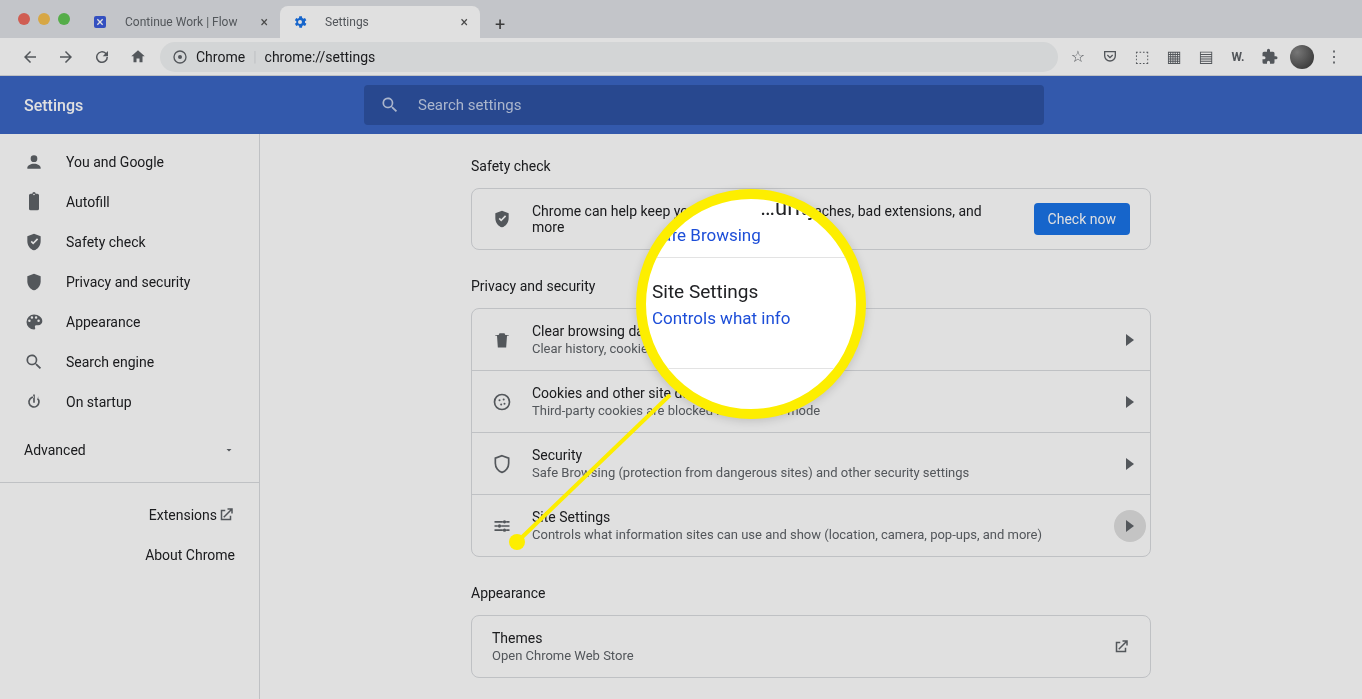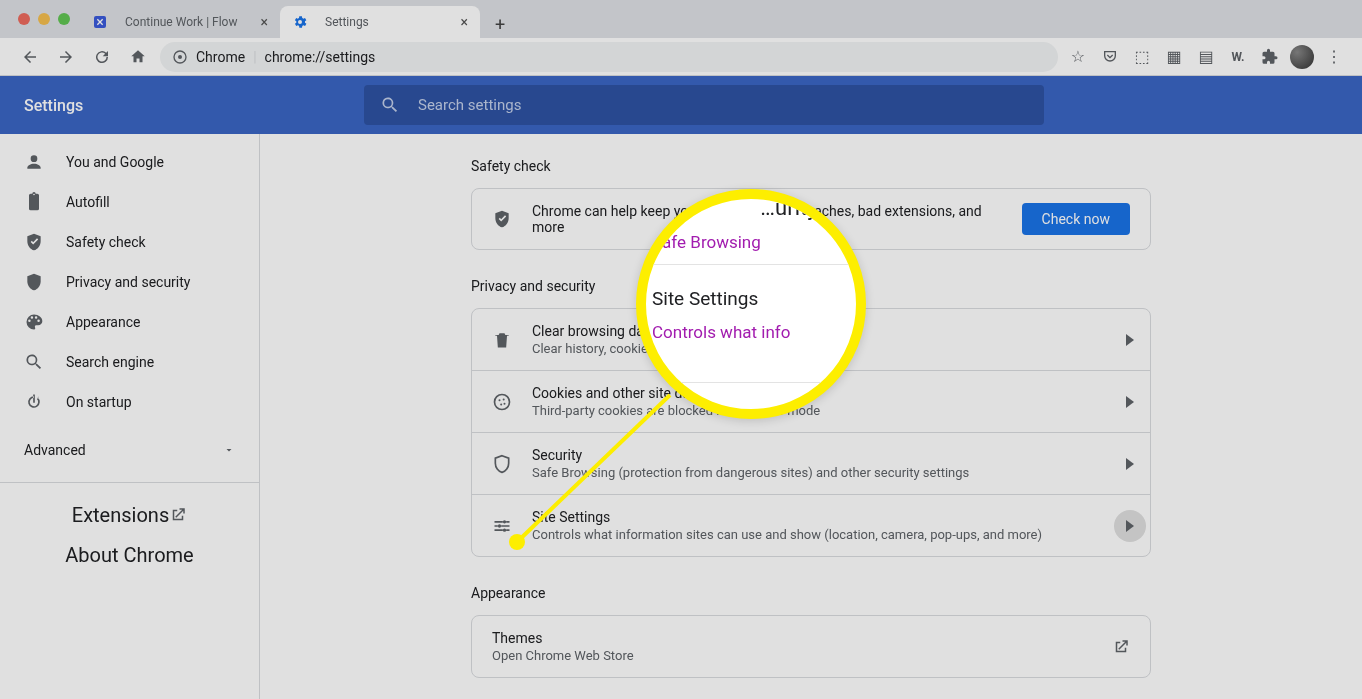--- a/index.html
+++ b/index.html
@@ -47,31 +47,31 @@
   .search input{flex:1;background:transparent;border:none;outline:none;color:#fff;font-size:15px}
   .search input::placeholder{color:#c3cfe9}
   .search svg{width:20px;height:20px;fill:#c3cfe9}
 
   .body{display:flex;height:calc(100% - 58px)}
   .sidebar{width:260px;border-right:1px solid var(--border);padding-top:8px;display:flex;flex-direction:column}
   .side-item{display:flex;align-items:center;gap:22px;height:40px;padding:0 24px;font-size:14px;color:var(--text);cursor:pointer;border-radius:0 20px 20px 0}
   .side-item svg,.side-item .mi{width:20px;height:20px;fill:#5f6368;color:#5f6368}
   .side-adv{display:flex;align-items:center;justify-content:space-between;height:40px;padding:0 24px;font-size:14px;color:var(--text);margin-top:8px;cursor:pointer}
   .side-sep{height:1px;background:var(--border);margin:12px 0}
-  .side-link{display:flex;align-items:center;justify-content:center;height:40px;padding:0 24px;font-size:20px;color:var(--text);cursor:pointer}
+  .side-link{display:flex;align-items:center;justify-content:flex-end;height:40px;padding:0 24px;font-size:14px;color:var(--text);cursor:pointer}
   .side-link svg{width:18px;height:18px;fill:#5f6368}
 
   .content{flex:1;overflow-y:auto;padding:18px 40px 0 40px}
   .content-inner{width:680px;margin:0 auto}
   .sect-h{font-size:14px;color:var(--text);margin:6px 0 14px 0}
   .card{border:1px solid var(--border);border-radius:8px;background:#fff}
   .safety{display:flex;align-items:center;padding:14px 20px;gap:20px}
   .safety svg{width:20px;height:20px;fill:#5f6368}
   .safety .txt{flex:1;font-size:14px;color:var(--text)}
-  .btn{background:var(--blue);color:#fff;border:none;border-radius:4px;font-size:14px;padding:8px 20px;cursor:pointer}
+  .btn{background:var(--blue);color:#fff;border:none;border-radius:4px;font-size:14px;padding:8px 14px;cursor:pointer}
   .row{display:flex;align-items:center;padding:14px 4px 14px 20px;gap:20px;border-top:1px solid var(--border)}
   .row:first-child{border-top:none}
   .row .ico{width:20px;display:flex;justify-content:center}
   .row .ico svg{width:20px;height:20px;fill:#5f6368}
   .row .txt{flex:1}
   .row .ttl{font-size:14px;color:var(--text)}
   .row .sub{font-size:13px;color:var(--subtext);margin-top:2px}
   .row .chev{width:32px;height:32px;display:flex;align-items:center;justify-content:center;border-radius:50%}
   .row .chev.hi{background:#e0e0e0}
   .row .chev svg{width:8px;height:12px;fill:#5f6368}
@@ -83,21 +83,21 @@
   .themes svg{width:18px;height:18px;fill:#5f6368}
 
   
   .dim{position:absolute;inset:0;background:var(--dim);pointer-events:none}
 
   
   .callout{position:absolute;left:636px;top:189px;width:230px;height:230px;border-radius:50%;border:10px solid #fdee00;background:#fff;overflow:hidden;box-shadow:0 2px 10px rgba(0,0,0,.15);pointer-events:none}
   .callout-inner{position:absolute;left:-40px;top:-14px;width:320px}
   .c-item{padding:10px 0 12px 46px;border-bottom:1px solid #e3e3e3}
   .c-item .ct{font-size:19px;color:#202124}
-  .c-item .cs{font-size:17px;color:#a21caf;margin-top:12px}
+  .c-item .cs{font-size:17px;color:#1d4ed8;margin-top:5px}
   .c-item.f .ct{font-size:22px}
   .c-ico{position:absolute;left:6px;top:118px}
   .c-ico svg{width:26px;height:26px;fill:#5f6368}
 
   .line{position:absolute;pointer-events:none}
   .enddot{position:absolute;width:16px;height:16px;border-radius:50%;background:#fdee00;left:509px;top:534px;pointer-events:none}
 </style>
 </head>
 <body>
 

